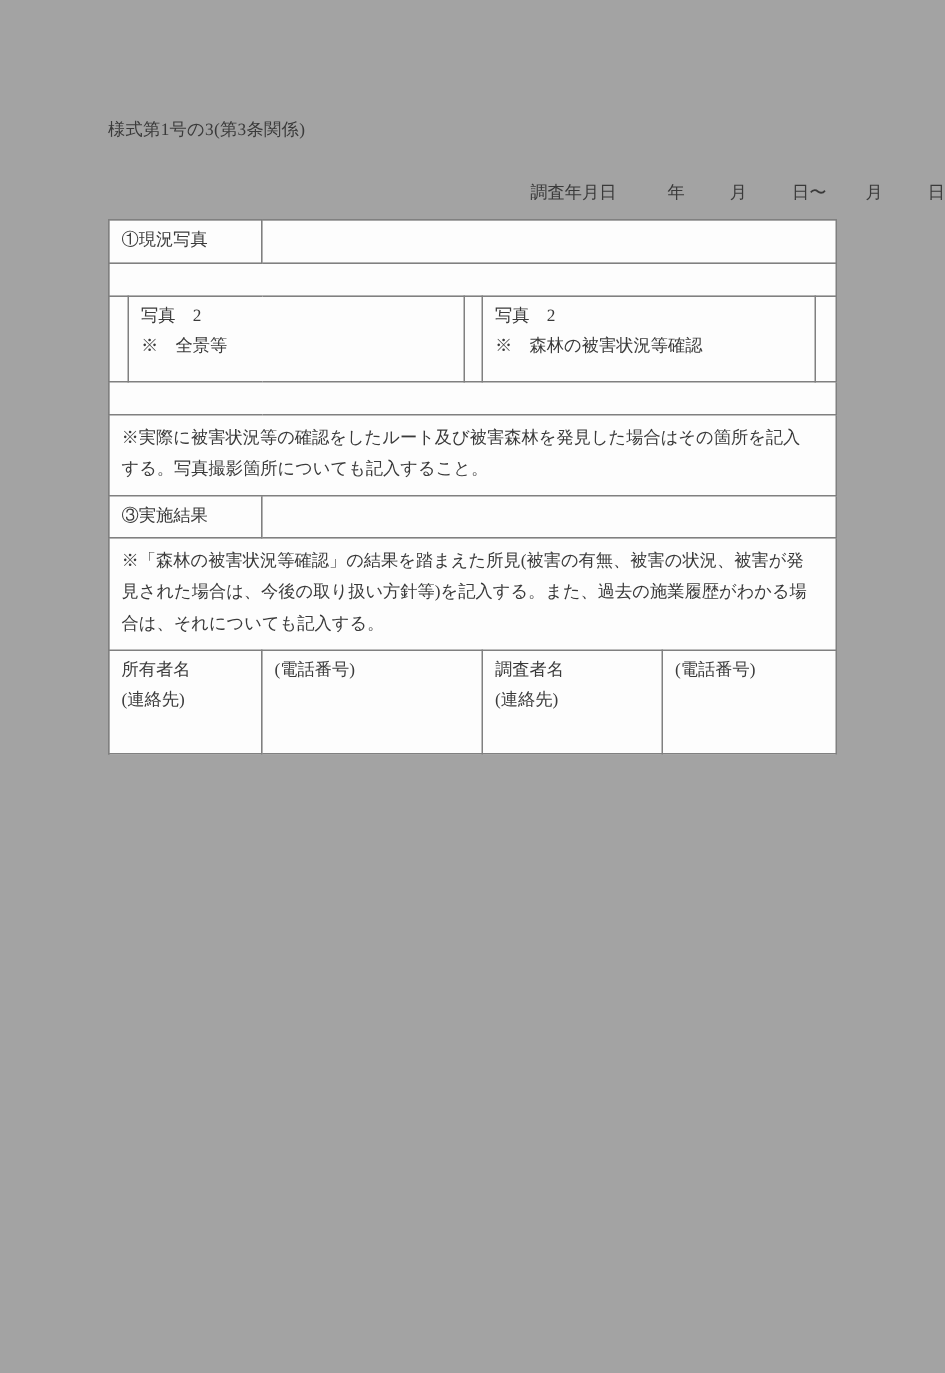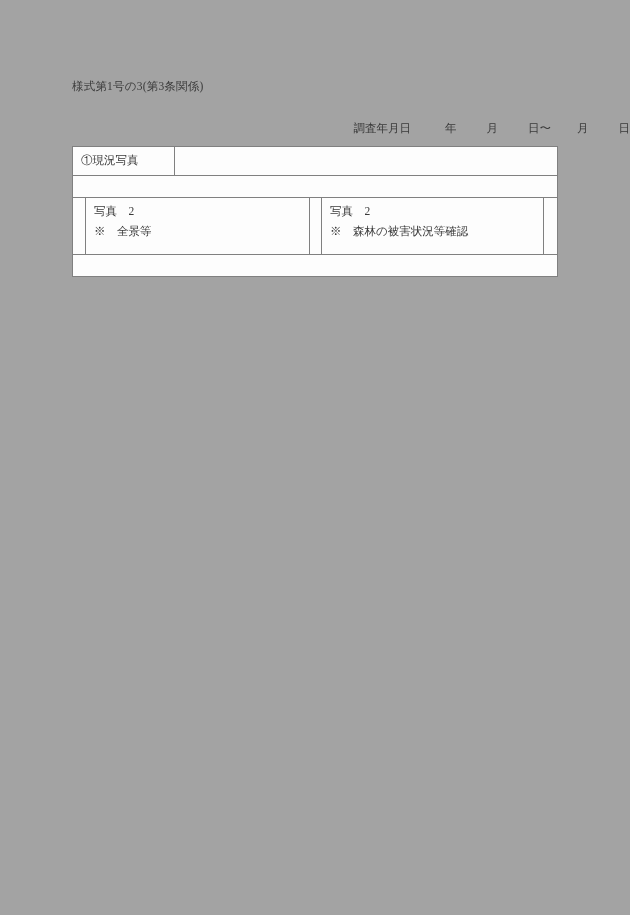--- a/index.html
+++ b/index.html
@@ -151,19 +151,66 @@
         </div>
       </td>
       <td class="photo-cell"></td>
     </tr>
 
     <tr>
       <td class="blank" colspan="8"></td>
     </tr>
 
 
-
-
-
+    <tr>
+      <td colspan="8">
+        <div class="cell-pad-note">
+          <span class="line">※実際に被害状況等の確認をしたルート及び被害森林を発見した場合はその箇所を記入</span>
+          <span class="line">する。写真撮影箇所についても記入すること。</span>
+        </div>
+      </td>
+    </tr>
+
+    <tr>
+      <td class="sec-label" colspan="2">
+        <div class="cell-pad nowrap">③実施結果</div>
+      </td>
+      <td class="sec-label" colspan="6"></td>
+    </tr>
+
+    <tr>
+      <td colspan="8">
+        <div class="cell-pad-note">
+          <span class="line">※「森林の被害状況等確認」の結果を踏まえた所見(被害の有無、被害の状況、被害が発</span>
+          <span class="line">見された場合は、今後の取り扱い方針等)を記入する。また、過去の施業履歴がわかる場</span>
+          <span class="line">合は、それについても記入する。</span>
+        </div>
+      </td>
+    </tr>
+
+    <tr>
+      <td class="contact-cell" colspan="2">
+        <div class="cell-pad">
+          <span class="line">所有者名</span>
+          <span class="line">(連絡先)</span>
+        </div>
+      </td>
+      <td class="contact-cell" colspan="2">
+        <div class="cell-pad">
+          <span class="line">(電話番号)</span>
+        </div>
+      </td>
+      <td class="contact-cell" colspan="2">
+        <div class="cell-pad">
+          <span class="line">調査者名</span>
+          <span class="line">(連絡先)</span>
+        </div>
+      </td>
+      <td class="contact-cell" colspan="2">
+        <div class="cell-pad">
+          <span class="line">(電話番号)</span>
+        </div>
+      </td>
+    </tr>
 
   </tbody>
     </table>
 </div>
 
 </body></html>

